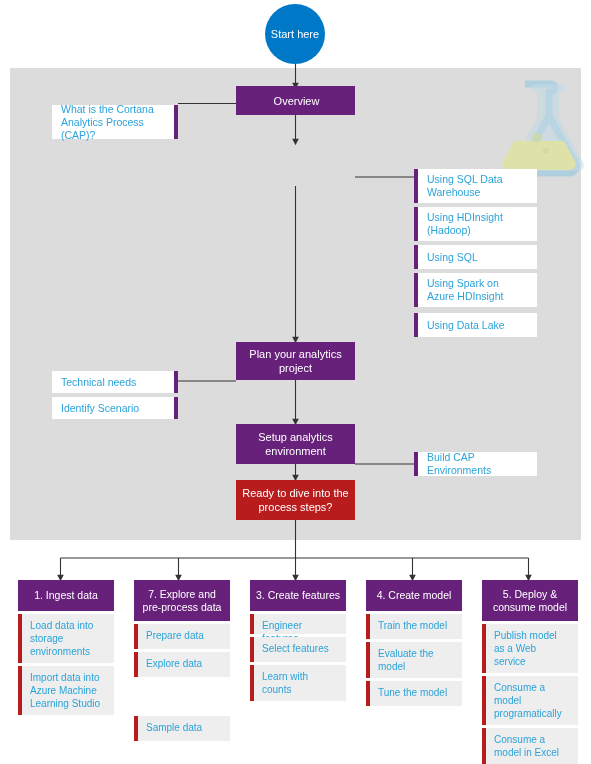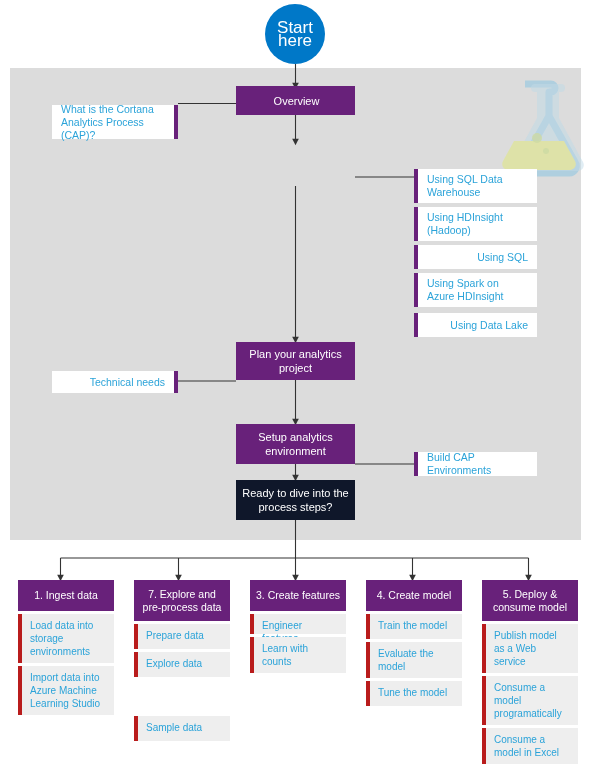--- a/index.html
+++ b/index.html
@@ -19,37 +19,37 @@
     background:#dcdcdc;
   }
 
   
   .flask-wm{position:absolute;left:489px;top:78px;width:98px;height:102px;opacity:.85;}
 
   
   .connectors{position:absolute;left:0;top:0;width:591px;height:764px;pointer-events:none;}
 
   
-  .node{position:absolute;box-sizing:border-box;justify-content:flex-end;}
+  .node{position:absolute;box-sizing:border-box;}
 
   .start-node{
     width:60px;height:60px;border-radius:50%;
     background:#0078c8;color:#ffffff;
     display:flex;align-items:center;justify-content:center;
-    text-align:center;font-size:17px;line-height:13px;
+    text-align:center;font-size:11px;line-height:13px;
     left:265px;top:4px;
   }
 
   .main-box{
     background:#68217a;color:#ffffff;
     display:flex;align-items:center;justify-content:center;
     text-align:center;font-size:11px;line-height:14px;
     padding:4px 6px;
   }
-  .main-box.blue{background:#0f172a;}
+  .main-box.blue{background:#b91c1c;}
 
   
   .side-card{
     background:#ffffff;
     display:flex;align-items:center;
     font-size:10.5px;line-height:13px;
     color:#2ba3d9;
     padding:5px 9px;
   }
   .side-card.rule-left{border-left:4px solid #68217a;}
@@ -151,20 +151,23 @@
   </div>
 
   <div class="node side-card rule-right" style="left:52px;top:105px;width:126px;height:34px;">
     <span>What is the Cortana Analytics Process (CAP)?</span>
   </div>
 
   <div class="node side-card rule-right" style="left:52px;top:371px;width:126px;height:22px;">
     <span>Technical needs</span>
   </div>
 
+  <div class="node side-card rule-right" style="left:52px;top:397px;width:126px;height:22px;">
+    <span>Identify Scenario</span>
+  </div>
 
   <div class="node side-card rule-left" style="left:414px;top:169px;width:123px;height:34px;">
     <span>Using SQL Data Warehouse</span>
   </div>
 
   <div class="node side-card rule-left" style="left:414px;top:207px;width:123px;height:34px;">
     <span>Using HDInsight (Hadoop)</span>
   </div>
 
   <div class="node side-card rule-left" style="left:414px;top:245px;width:123px;height:24px;">
@@ -215,20 +218,23 @@
   </div>
 
   <div class="col-wrap" style="left:250px;top:580px;width:96px;">
     <div class="col-header" style="height:25px;">
       <span>3. Create features</span>
     </div>
     <div class="col-items">
       <div class="col-item" style="height:20px;">
         <span>Engineer features</span>
       </div>
+      <div class="col-item" style="height:25px;">
+        <span>Select features</span>
+      </div>
       <div class="col-item" style="height:36px;">
         <span>Learn with counts</span>
       </div>
     </div>
   </div>
 
   <div class="col-wrap" style="left:366px;top:580px;width:96px;">
     <div class="col-header" style="height:25px;">
       <span>4. Create model</span>
     </div>

